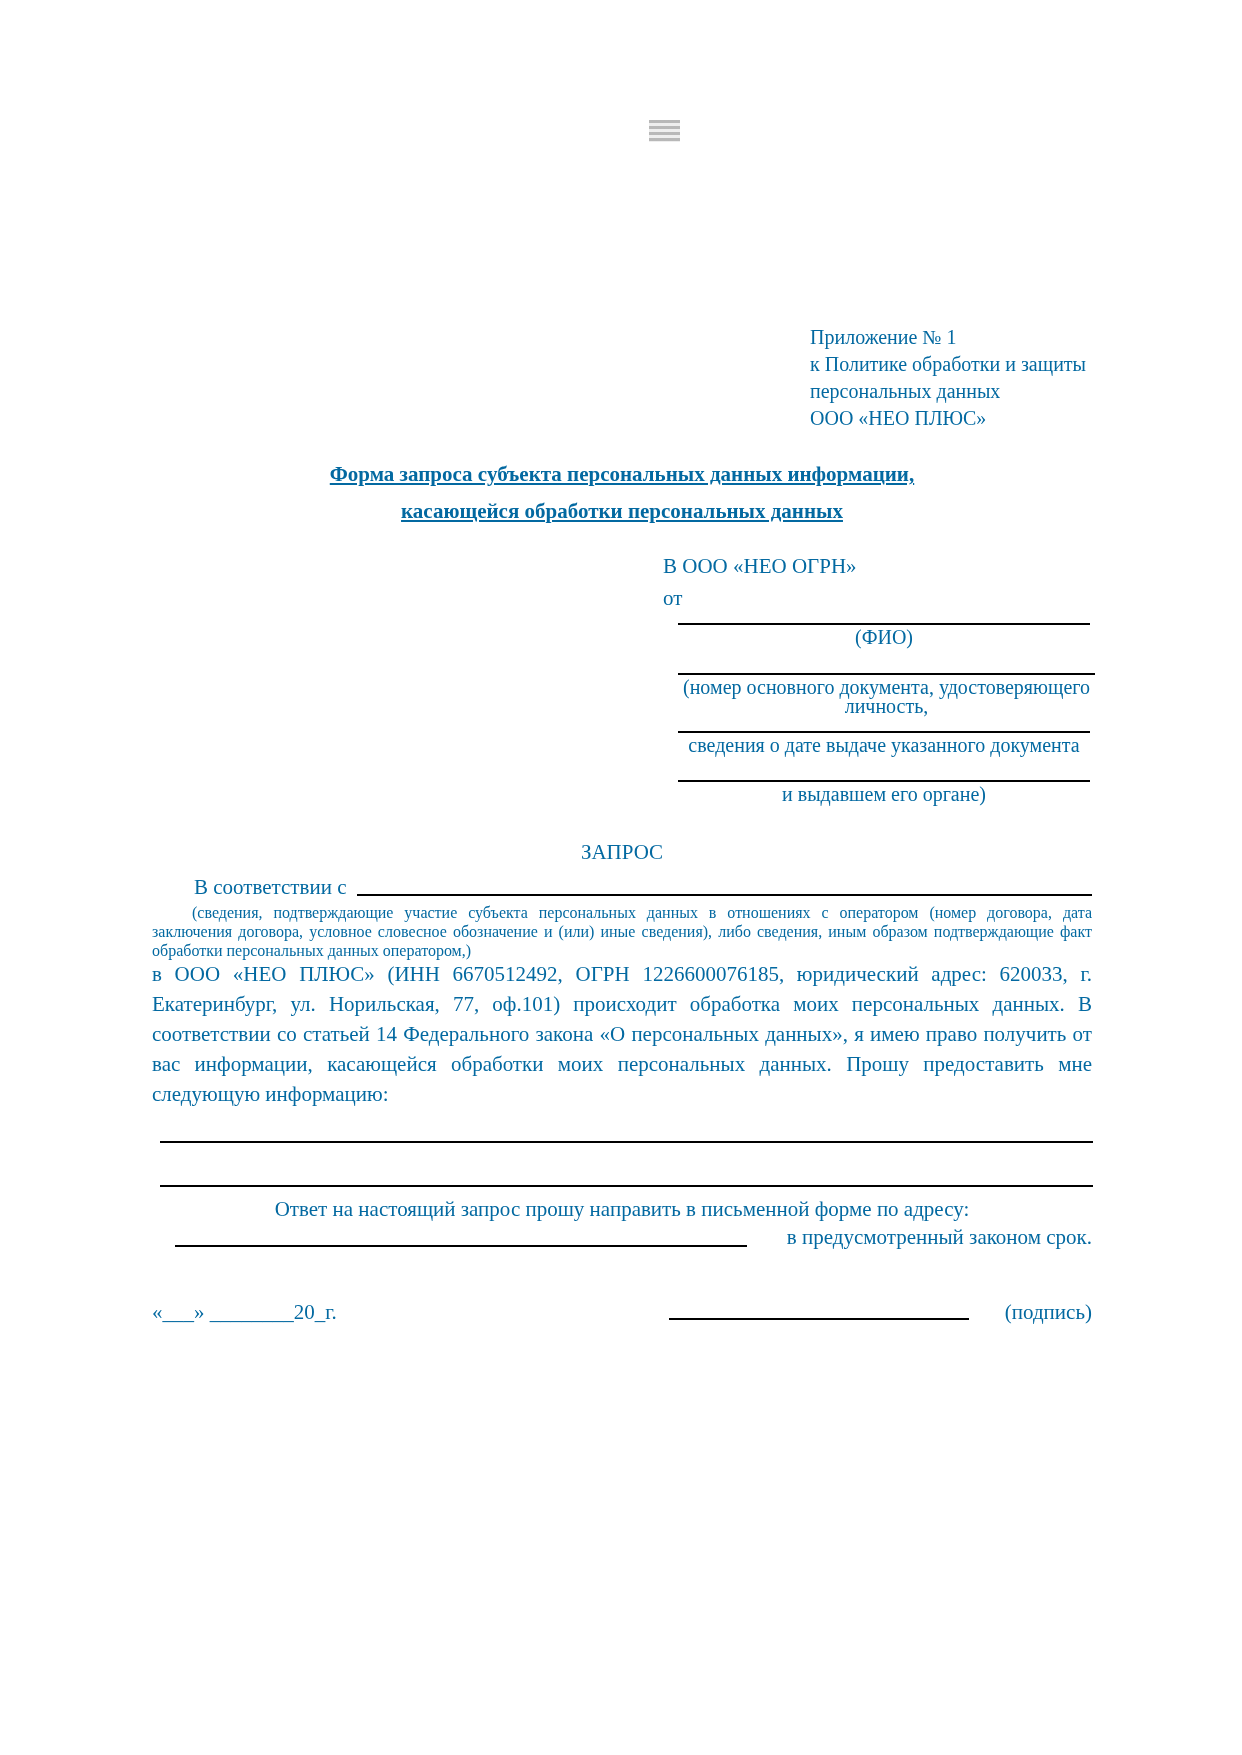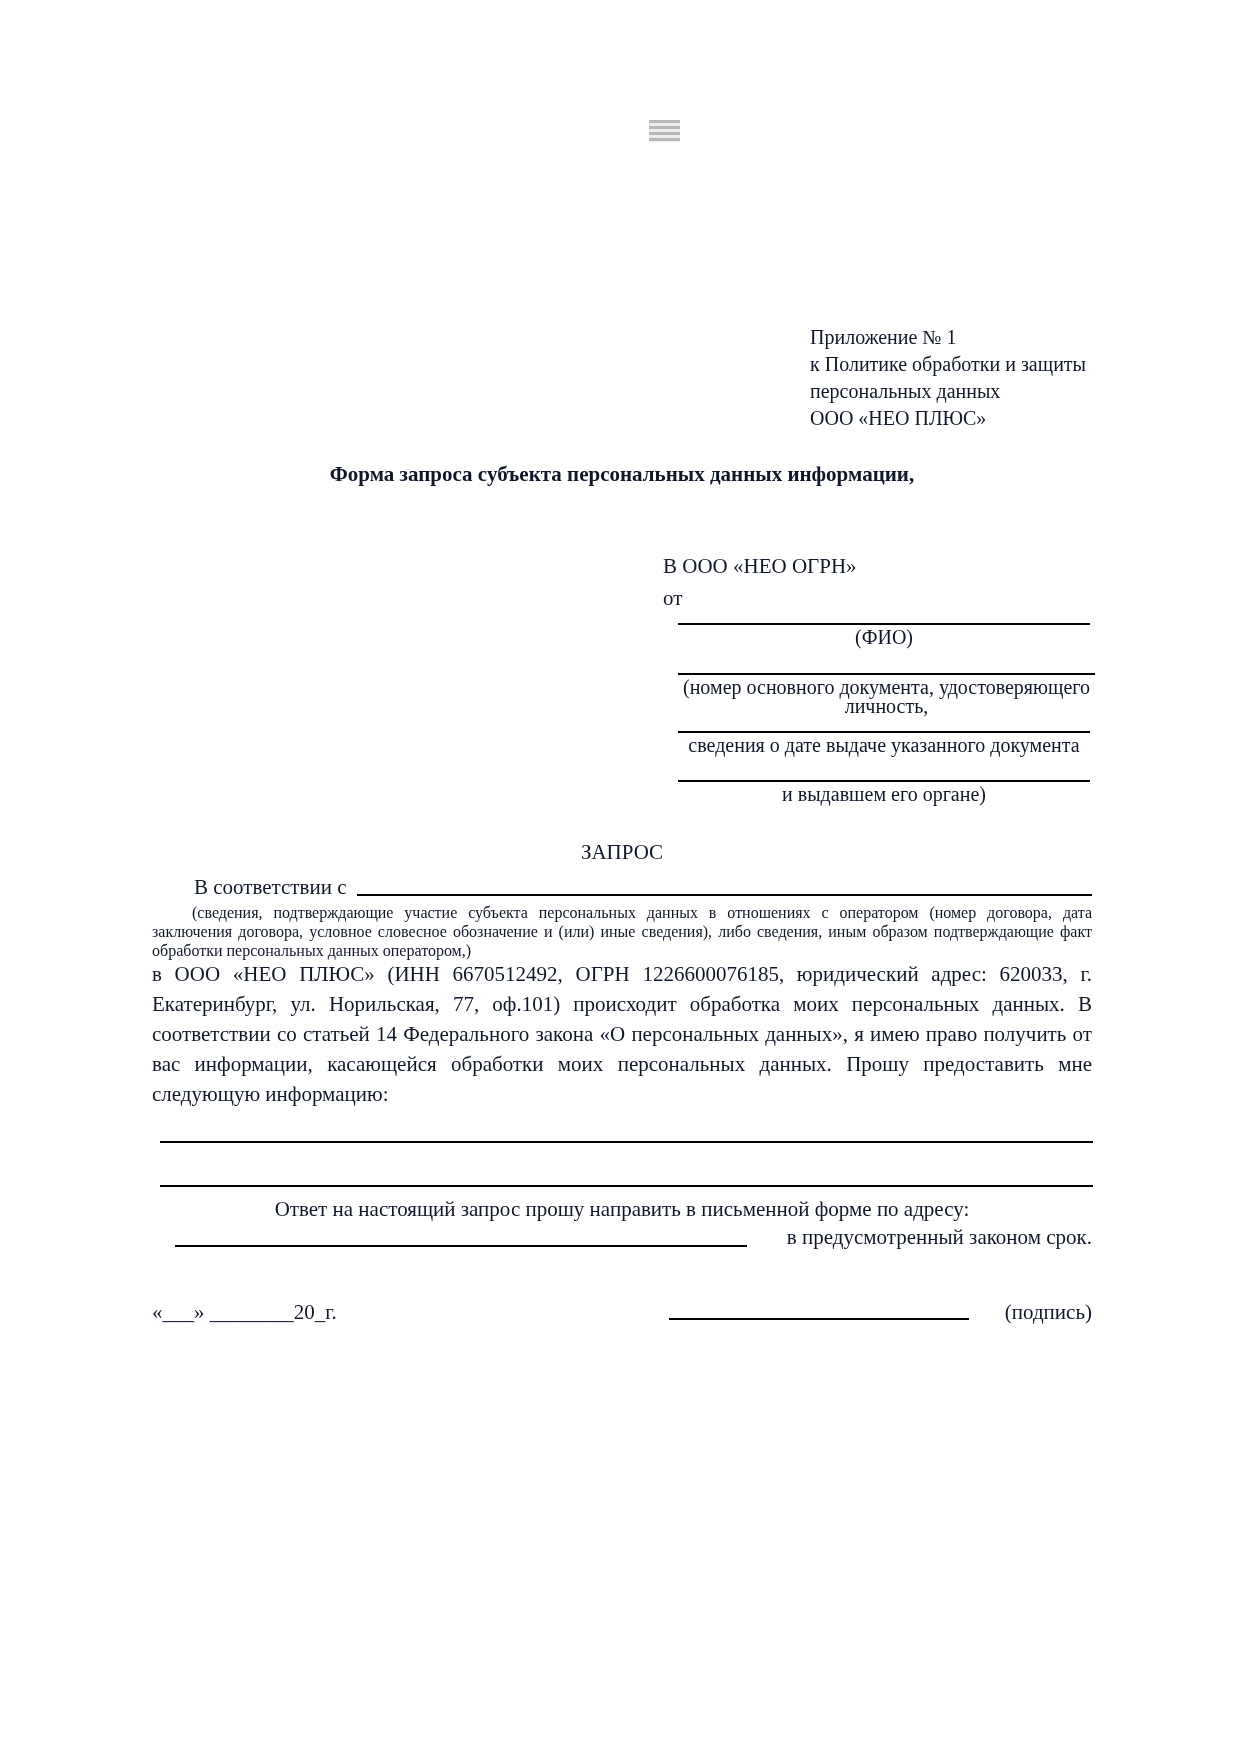--- a/index.html
+++ b/index.html
@@ -1,32 +1,32 @@
 <!DOCTYPE html>
 <html><head>
 <meta charset="utf-8">
 <style>
   html,body{margin:0;padding:0;background:#fff;}
   .page{
     position:relative;
     width:1242px;
     height:1755px;
     background:#ffffff;
-    color:#0f172a;
+    color:#0369a1;
     font-family:"Liberation Serif","DejaVu Serif",serif;
     overflow:hidden;
     border-radius:20px;
   }
   .header-icon{
     position:absolute;left:649px;top:120px;width:31px;height:22px;
     background:repeating-linear-gradient(180deg,#b0b0b0 0 3px,#ececec 3px 6px);
     opacity:.9;
   }
   .appendix{position:absolute;left:810px;top:324px;font-size:20px;line-height:27px;}
-  .doc-title{position:absolute;left:152px;top:456px;width:940px;text-align:center;font-weight:bold;font-size:21px;line-height:37px;}
+  .doc-title{position:absolute;left:152px;top:456px;width:940px;text-align:center;font-weight:bold;font-size:21px;line-height:37px;text-decoration:underline;}
   .addr-to{position:absolute;left:663px;top:554px;font-size:21px;}
   .addr-from{position:absolute;left:663px;top:586px;font-size:21px;}
   .field{position:absolute;border-top:2px solid #000;text-align:center;font-size:20px;line-height:19px;padding-top:3px;}
   .f1{left:678px;top:623px;width:412px;}
   .f2{left:678px;top:673px;width:417px;}
   .f3{left:678px;top:731px;width:412px;}
   .f4{left:678px;top:780px;width:412px;}
   .zapros{position:absolute;left:152px;top:840px;width:940px;text-align:center;font-size:21px;}
   .accordance{position:absolute;left:152px;top:874px;width:940px;font-size:21px;line-height:26px;display:flex;align-items:flex-end;}
   .acc-prefix{white-space:pre;padding-left:42px;}
@@ -54,20 +54,21 @@
 
   <div class="appendix">
     <div>Приложение № 1</div>
     <div>к Политике обработки и защиты</div>
     <div>персональных данных</div>
     <div>ООО «НЕО ПЛЮС»</div>
   </div>
 
   <div class="doc-title">
     <div>Форма запроса субъекта персональных данных информации,</div>
+    <div>касающейся обработки персональных данных</div>
   </div>
 
   <div class="addr-to">В ООО «НЕО ОГРН»</div>
   <div class="addr-from">от</div>
 
   <div class="field f1">
     <div>(ФИО)</div>
   </div>
   <div class="field f2">
     <div>(номер основного документа, удостоверяющего личность,</div>

